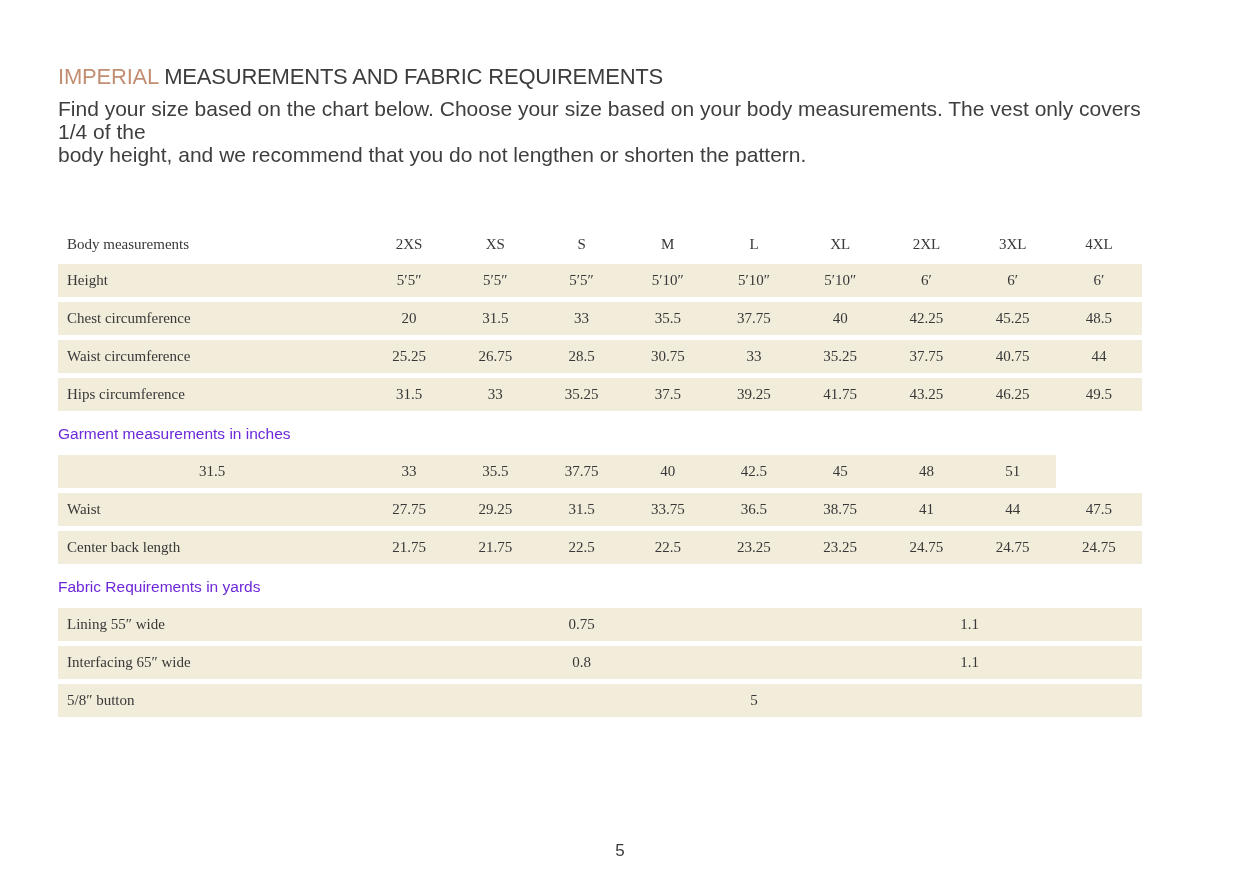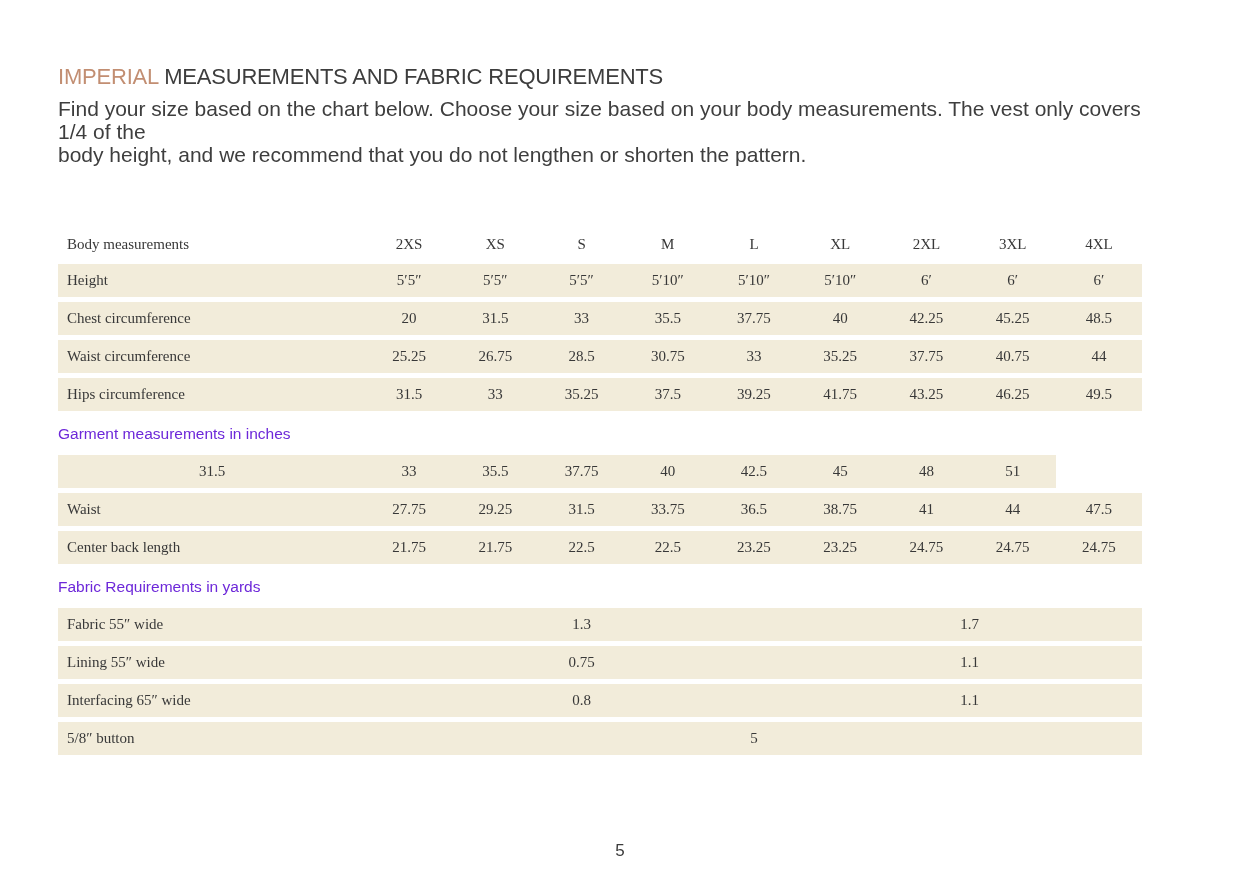--- a/index.html
+++ b/index.html
@@ -197,25 +197,20 @@
         <div class="cell val">22.5</div>
         <div class="cell val">23.25</div>
         <div class="cell val">23.25</div>
         <div class="cell val">24.75</div>
         <div class="cell val">24.75</div>
         <div class="cell val">24.75</div>
       </div>
 
       <div class="section-label">Fabric Requirements in yards</div>
 
-      <div class="trow">
-        <div class="cell lbl">Fabric 55″ wide</div>
-        <div class="cell val span5">1.3</div>
-        <div class="cell val span4">1.7</div>
-      </div>
 
       <div class="trow">
         <div class="cell lbl">Lining 55″ wide</div>
         <div class="cell val span5">0.75</div>
         <div class="cell val span4">1.1</div>
       </div>
 
       <div class="trow">
         <div class="cell lbl">Interfacing 65″ wide</div>
         <div class="cell val span5">0.8</div>

